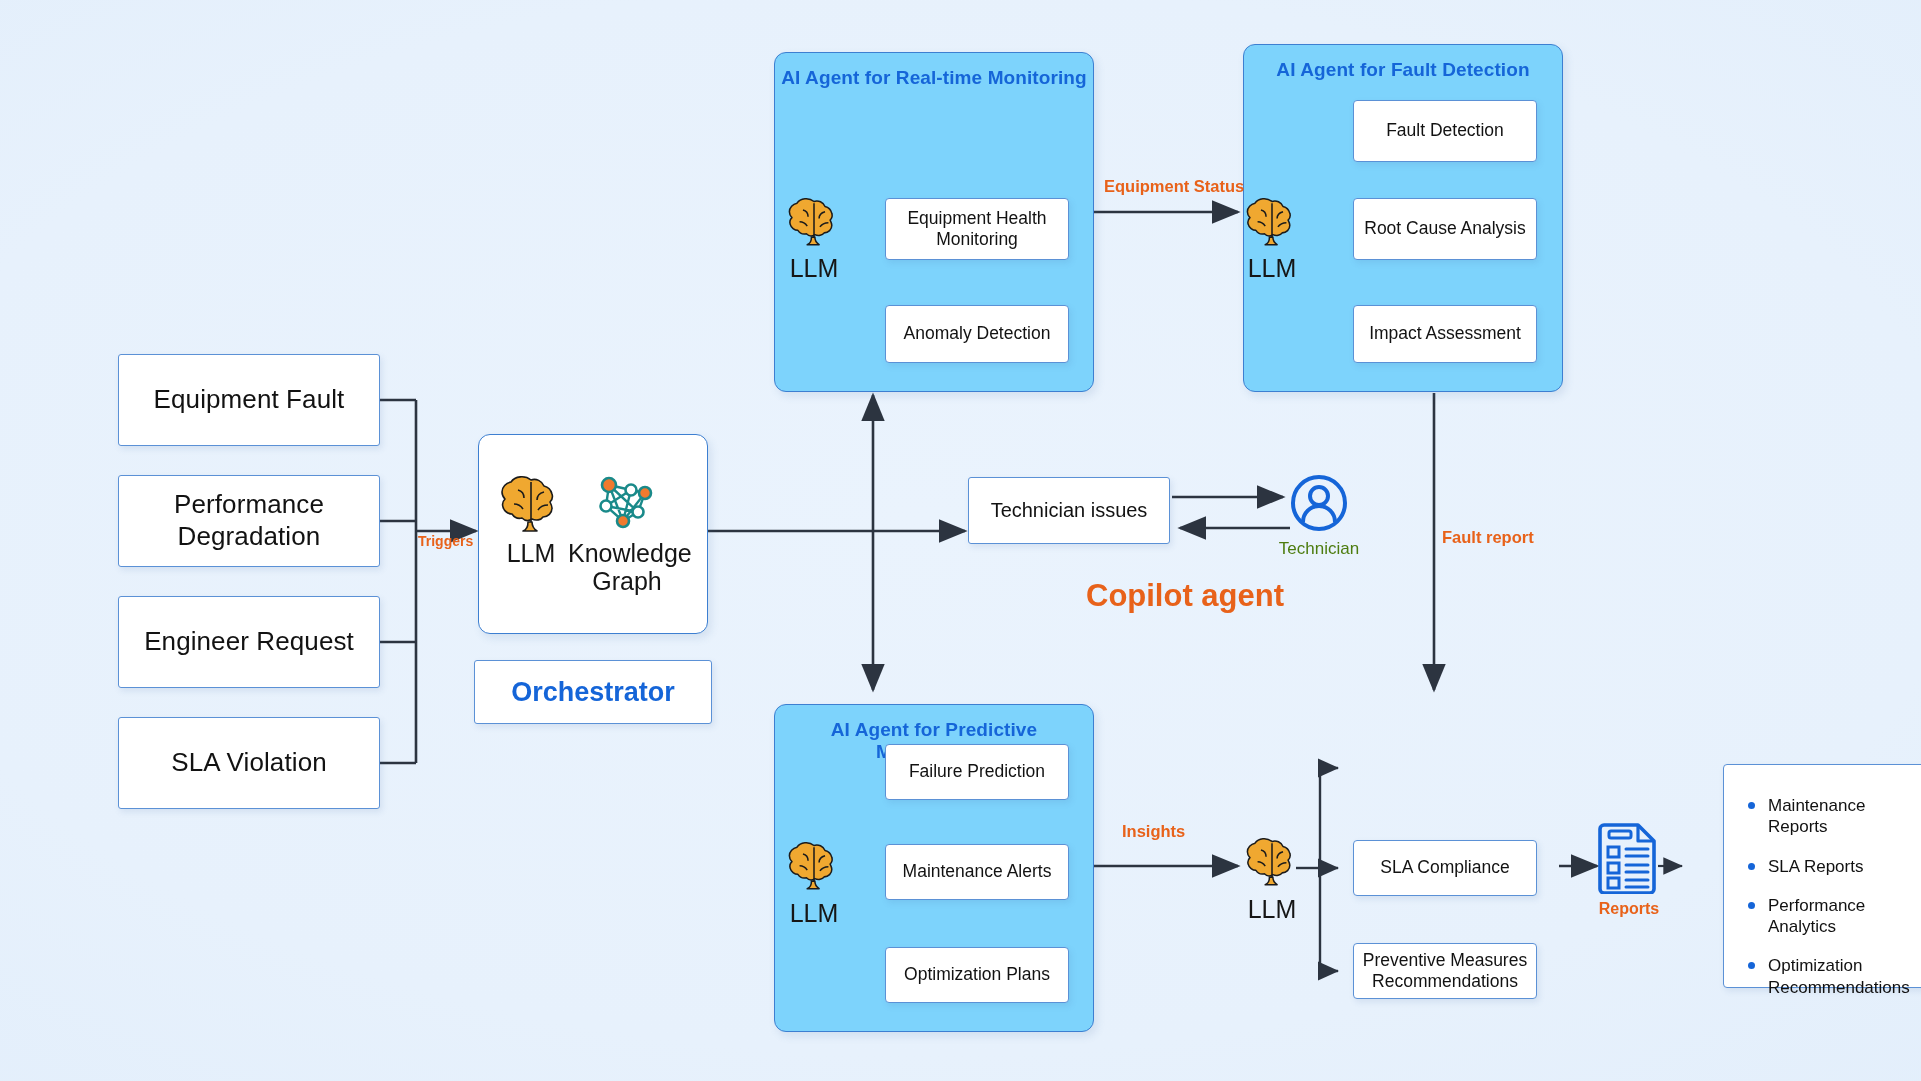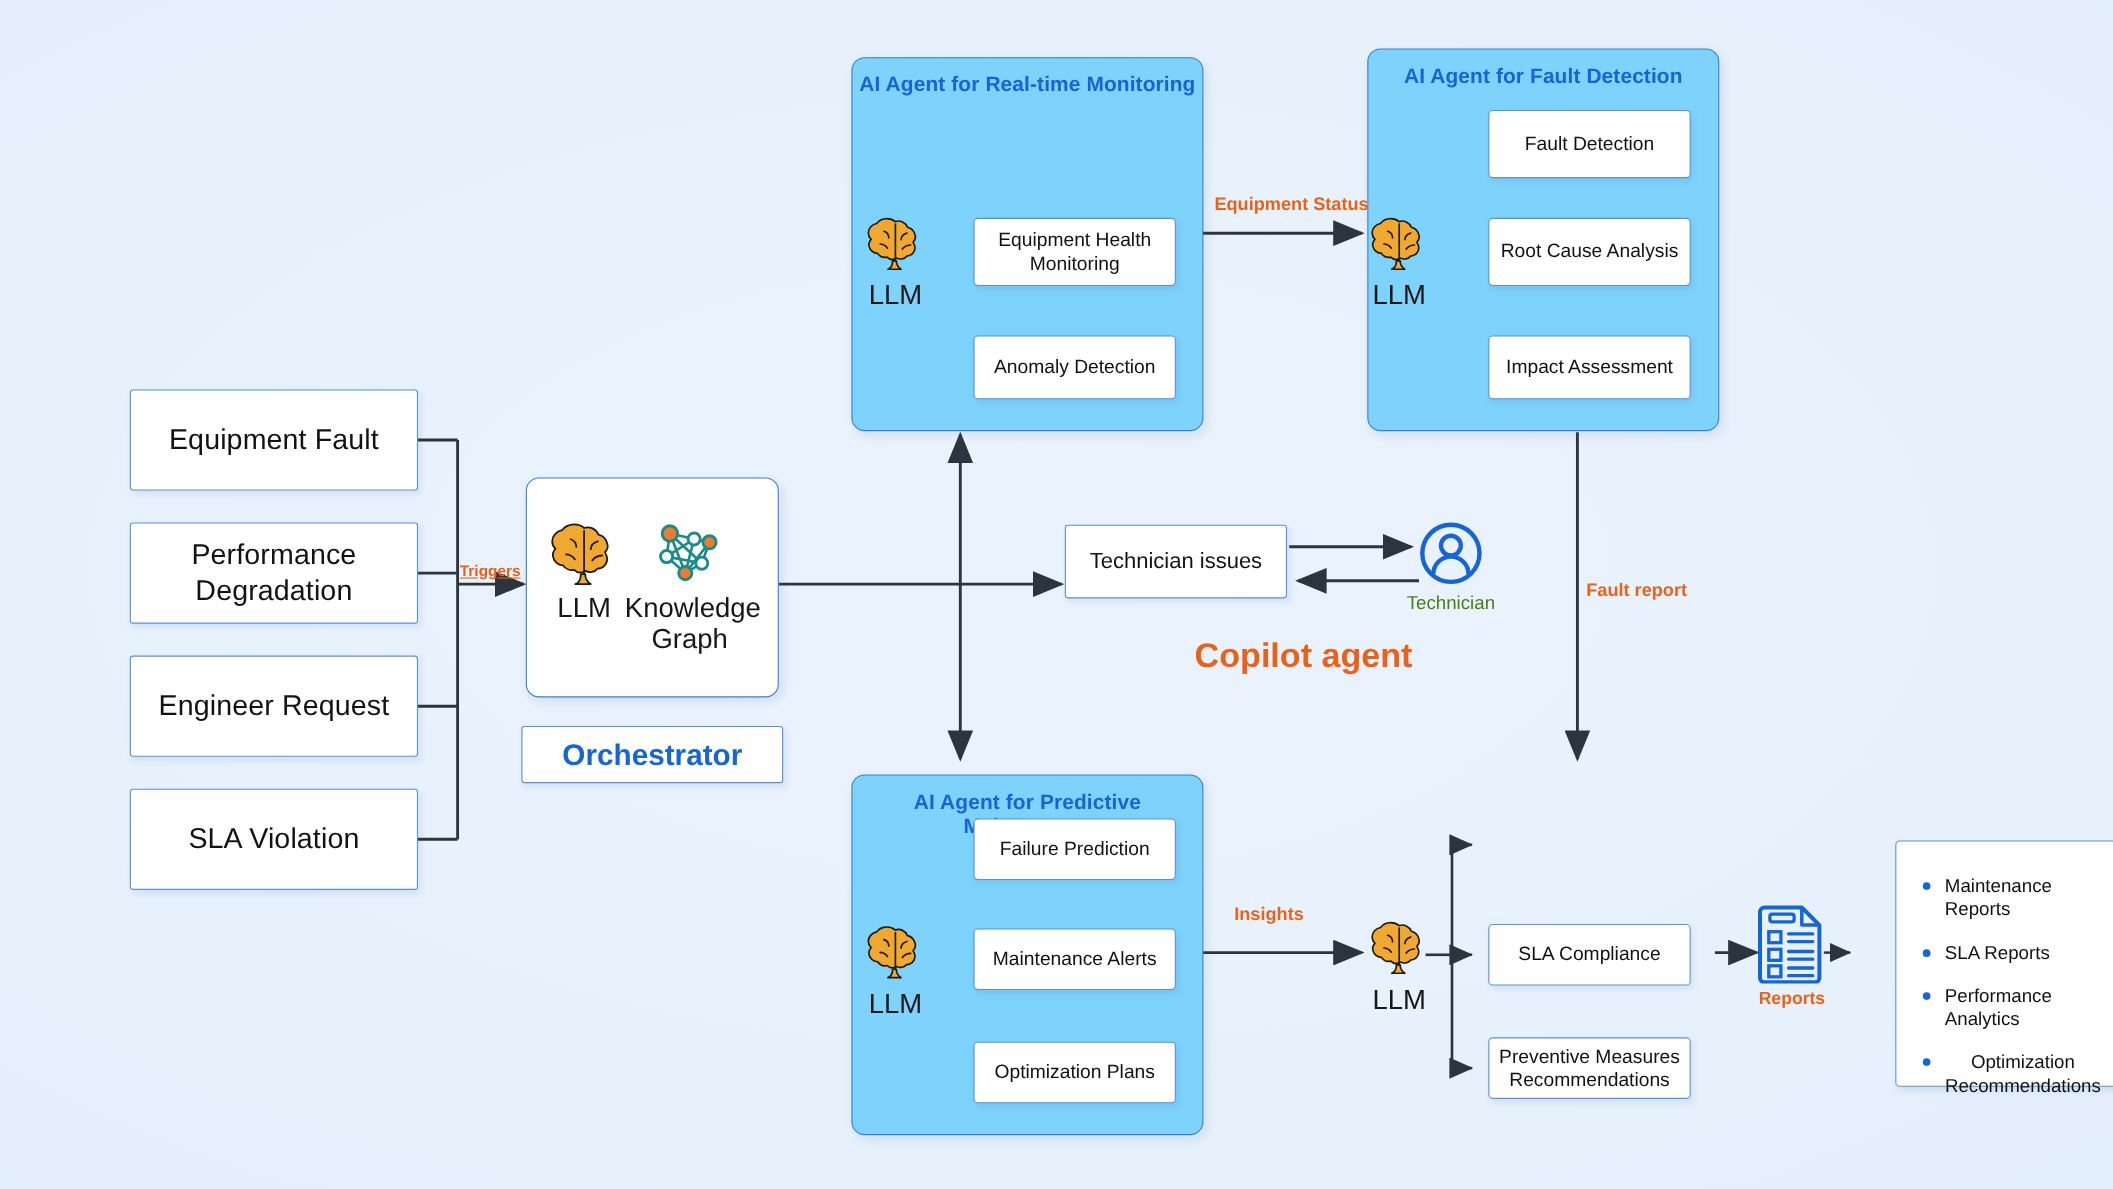--- a/index.html
+++ b/index.html
@@ -81,21 +81,21 @@
     background:#fff;border:1.4px solid #5b91d6;border-radius:4px;
     box-shadow:2px 3px 6px rgba(70,110,160,.13);
     padding:30px 22px 26px 22px;
     box-sizing:border-box;
   }
   .outputs ul{margin:0;padding:0;list-style:none;}
   .outputs li{
     position:relative;padding-left:22px;margin-bottom:18px;
     font-size:17px;color:#111;line-height:1.25;
   }
-  .outputs li:last-child{margin-bottom:0;text-align:center;}
+  .outputs li:last-child{margin-bottom:0;}
   .outputs li::before{
     content:"";position:absolute;left:2px;top:7px;
     width:7px;height:7px;border-radius:50%;background:#1565d8;
   }
 
   svg.layer{position:absolute;left:0;top:0;width:1921px;height:1081px;pointer-events:none;}
   .brain-ico{position:absolute;}
   .kg-ico{position:absolute;}
 </style>
 </head>
@@ -178,21 +178,21 @@
   </div>
   <div class="abs node trigger" style="left:118px;top:475px;width:262px;height:92px;">
     <span>Performance Degradation</span>
   </div>
   <div class="abs node trigger" style="left:118px;top:596px;width:262px;height:92px;">
     <span>Engineer Request</span>
   </div>
   <div class="abs node trigger" style="left:118px;top:717px;width:262px;height:92px;">
     <span>SLA Violation</span>
   </div>
-  <div class="edge-label tiny" style="left:418px;top:511px;text-decoration:underline;">Triggers</div>
+  <div class="edge-label tiny" style="left:418px;top:533px;">Triggers</div>
 
   <div class="abs orch-box" style="left:478px;top:434px;width:230px;height:200px;"></div>
 
   <svg class="brain-ico" style="left:498px;top:474px;" width="66" height="58" viewBox="0 0 66 58">
     <g stroke="#1b1b1b" stroke-width="1.6" fill="#f0a830" stroke-linejoin="round">
       <path d="M33 6c-6-5-16-4-20 2-5 1-9 5-9 10 0 3 1 5 3 7-2 2-3 5-2 8 1 4 5 7 9 7 2 3 6 5 10 4 3 3 7 3 10 1 4 2 9 1 11-2 5 0 9-4 9-9 0-2-1-4-2-6 2-2 3-5 2-8-1-4-4-7-8-8-2-5-8-8-13-6z"></path>
       <path d="M33 8v40" fill="none"></path>
       <path d="M20 16c4 1 6 4 6 8M46 18c-4 1-7 4-7 8M16 30c4 0 7 2 9 5M50 31c-4 0-8 2-10 5" fill="none"></path>
       <path d="M30 48c0 5-2 8-5 9h14c-3-2-5-4-5-9z" fill="#f0a830"></path>
     </g>
@@ -208,21 +208,21 @@
       <circle cx="17" cy="19" r="7" fill="#f07a2e"></circle>
       <circle cx="53" cy="27" r="6" fill="#f07a2e"></circle>
       <circle cx="31" cy="55" r="6" fill="#f07a2e"></circle>
       <circle cx="39" cy="24" r="5.5" fill="#ffffff"></circle>
       <circle cx="46" cy="46" r="5.5" fill="#ffffff"></circle>
       <circle cx="14" cy="40" r="5.5" fill="#ffffff"></circle>
     </g>
   </svg>
   <div class="icon-caption" style="left:568px;top:540px;width:118px;">Knowledge Graph</div>
 
-  <div class="abs orch-label-box" style="left:474px;top:660px;width:238px;height:52px;">
+  <div class="abs orch-label-box" style="left:474px;top:660px;width:238px;height:64px;">
     <span>Orchestrator</span>
   </div>
 
   <div class="abs panel" style="left:774px;top:52px;width:320px;height:340px;">
     <div class="panel-title">AI Agent for Real-time Monitoring</div>
   </div>
   <svg class="brain-ico" style="left:786px;top:196px;" width="56" height="50" viewBox="0 0 66 58">
     <g stroke="#1b1b1b" stroke-width="1.8" fill="#f0a830" stroke-linejoin="round">
       <path d="M33 6c-6-5-16-4-20 2-5 1-9 5-9 10 0 3 1 5 3 7-2 2-3 5-2 8 1 4 5 7 9 7 2 3 6 5 10 4 3 3 7 3 10 1 4 2 9 1 11-2 5 0 9-4 9-9 0-2-1-4-2-6 2-2 3-5 2-8-1-4-4-7-8-8-2-5-8-8-13-6z"></path>
       <path d="M33 8v40" fill="none"></path>

